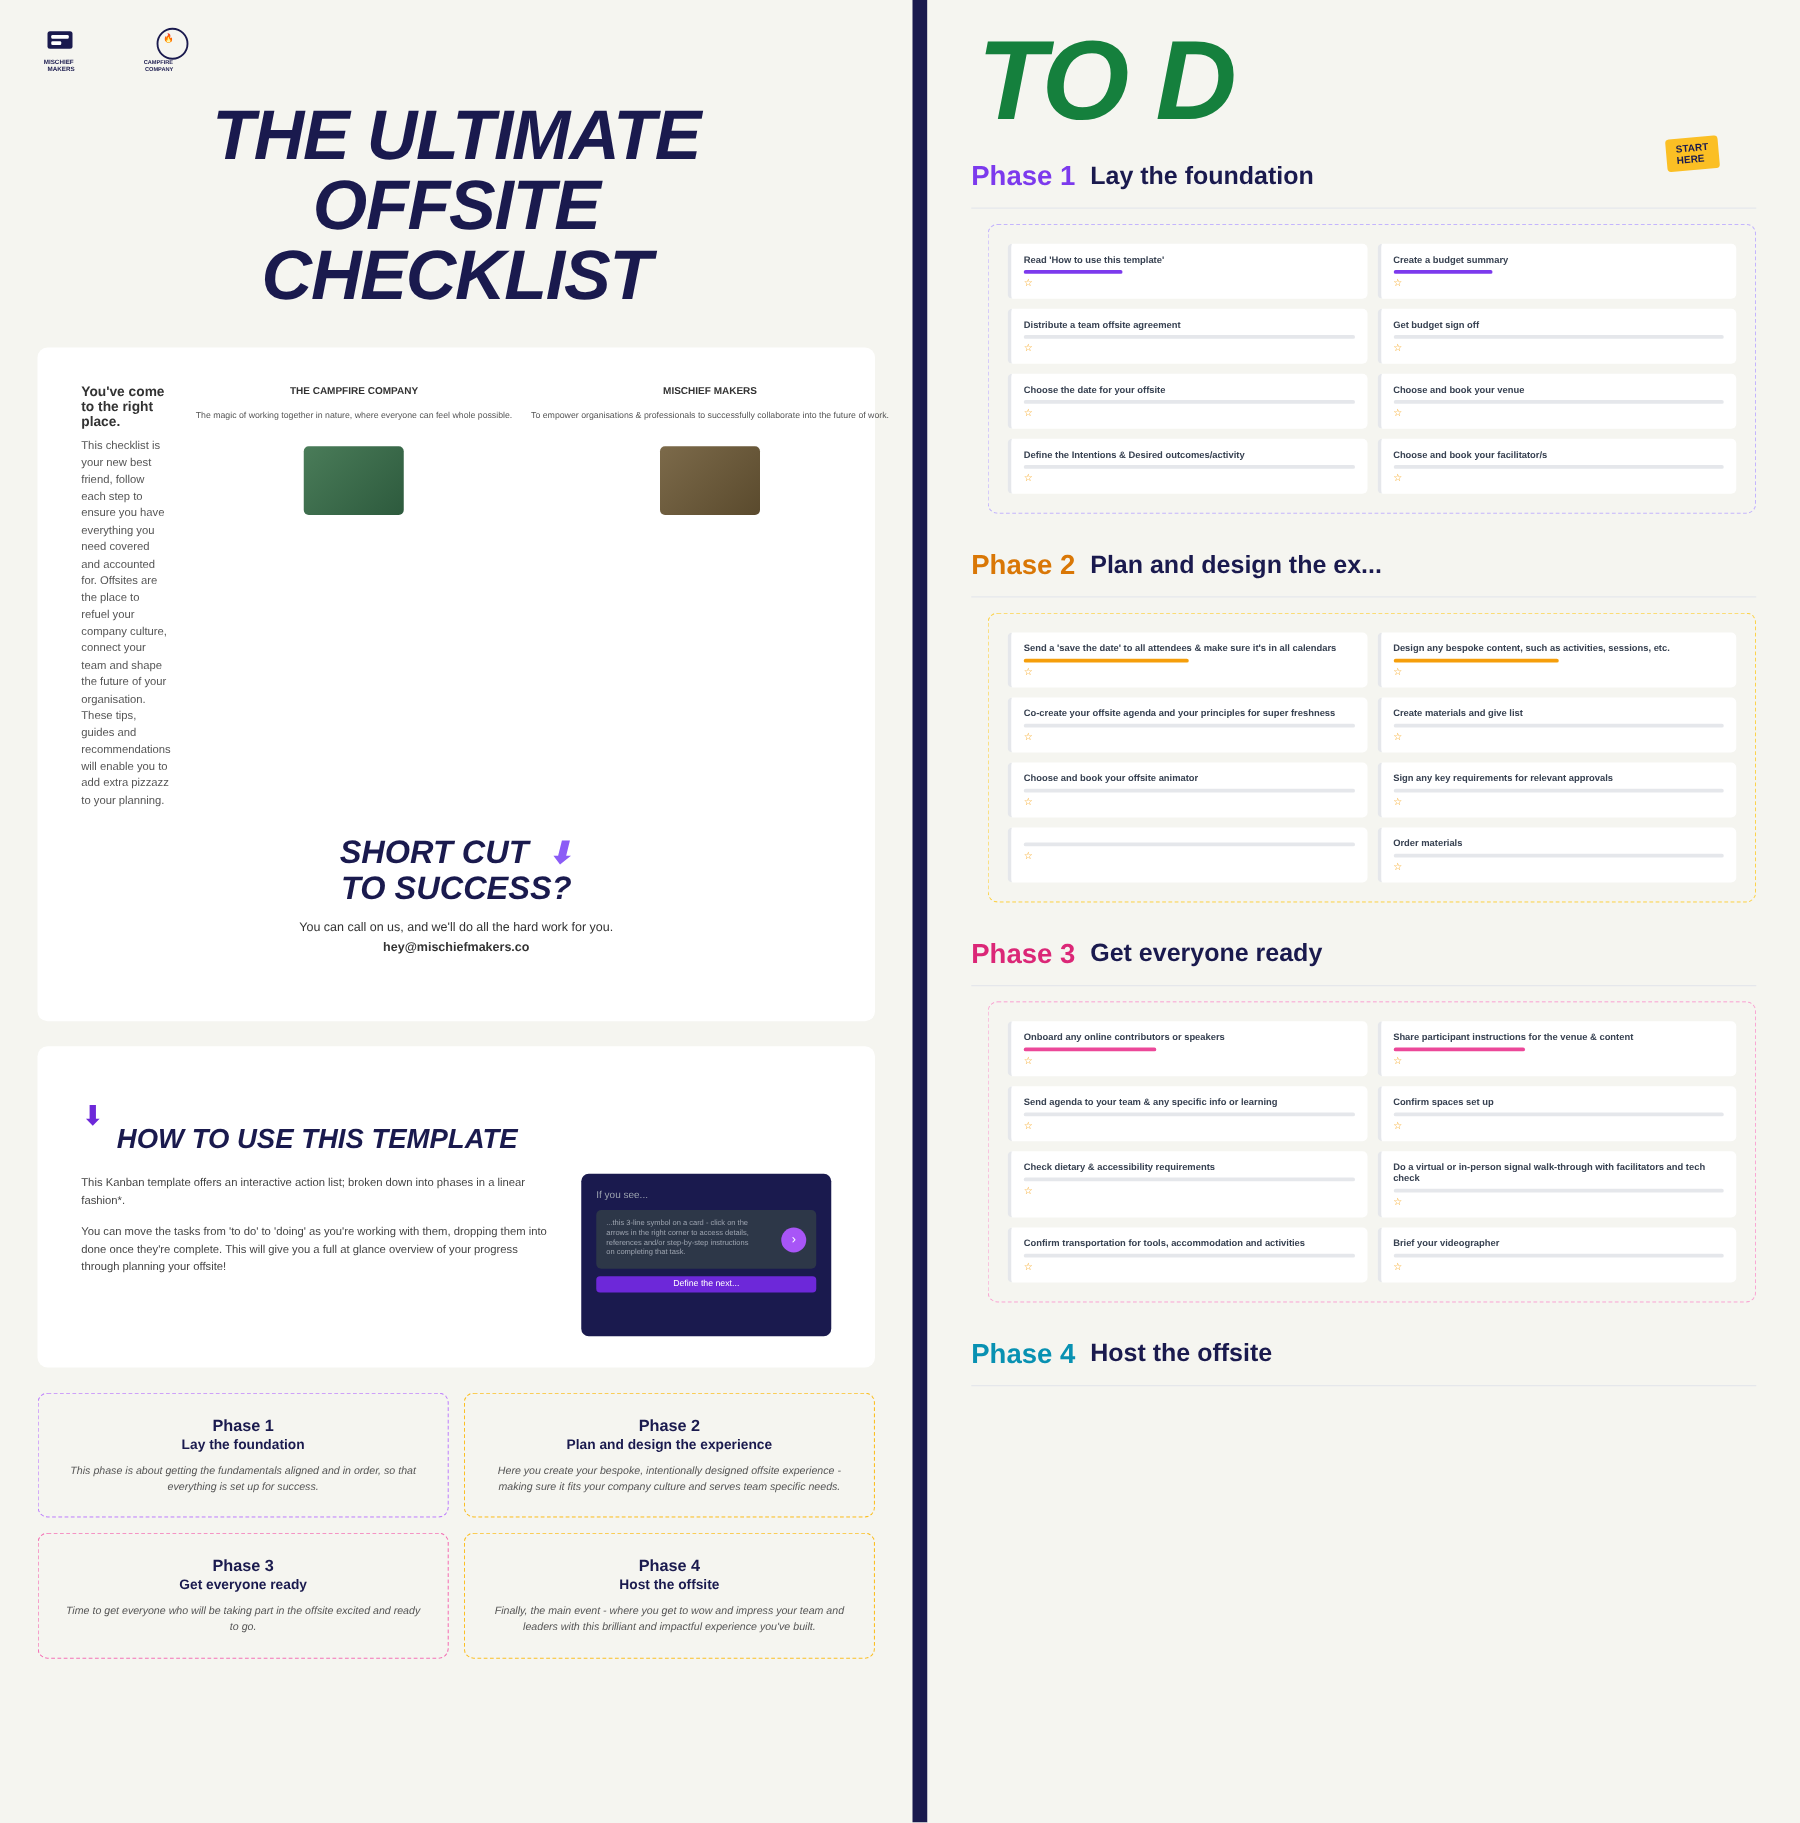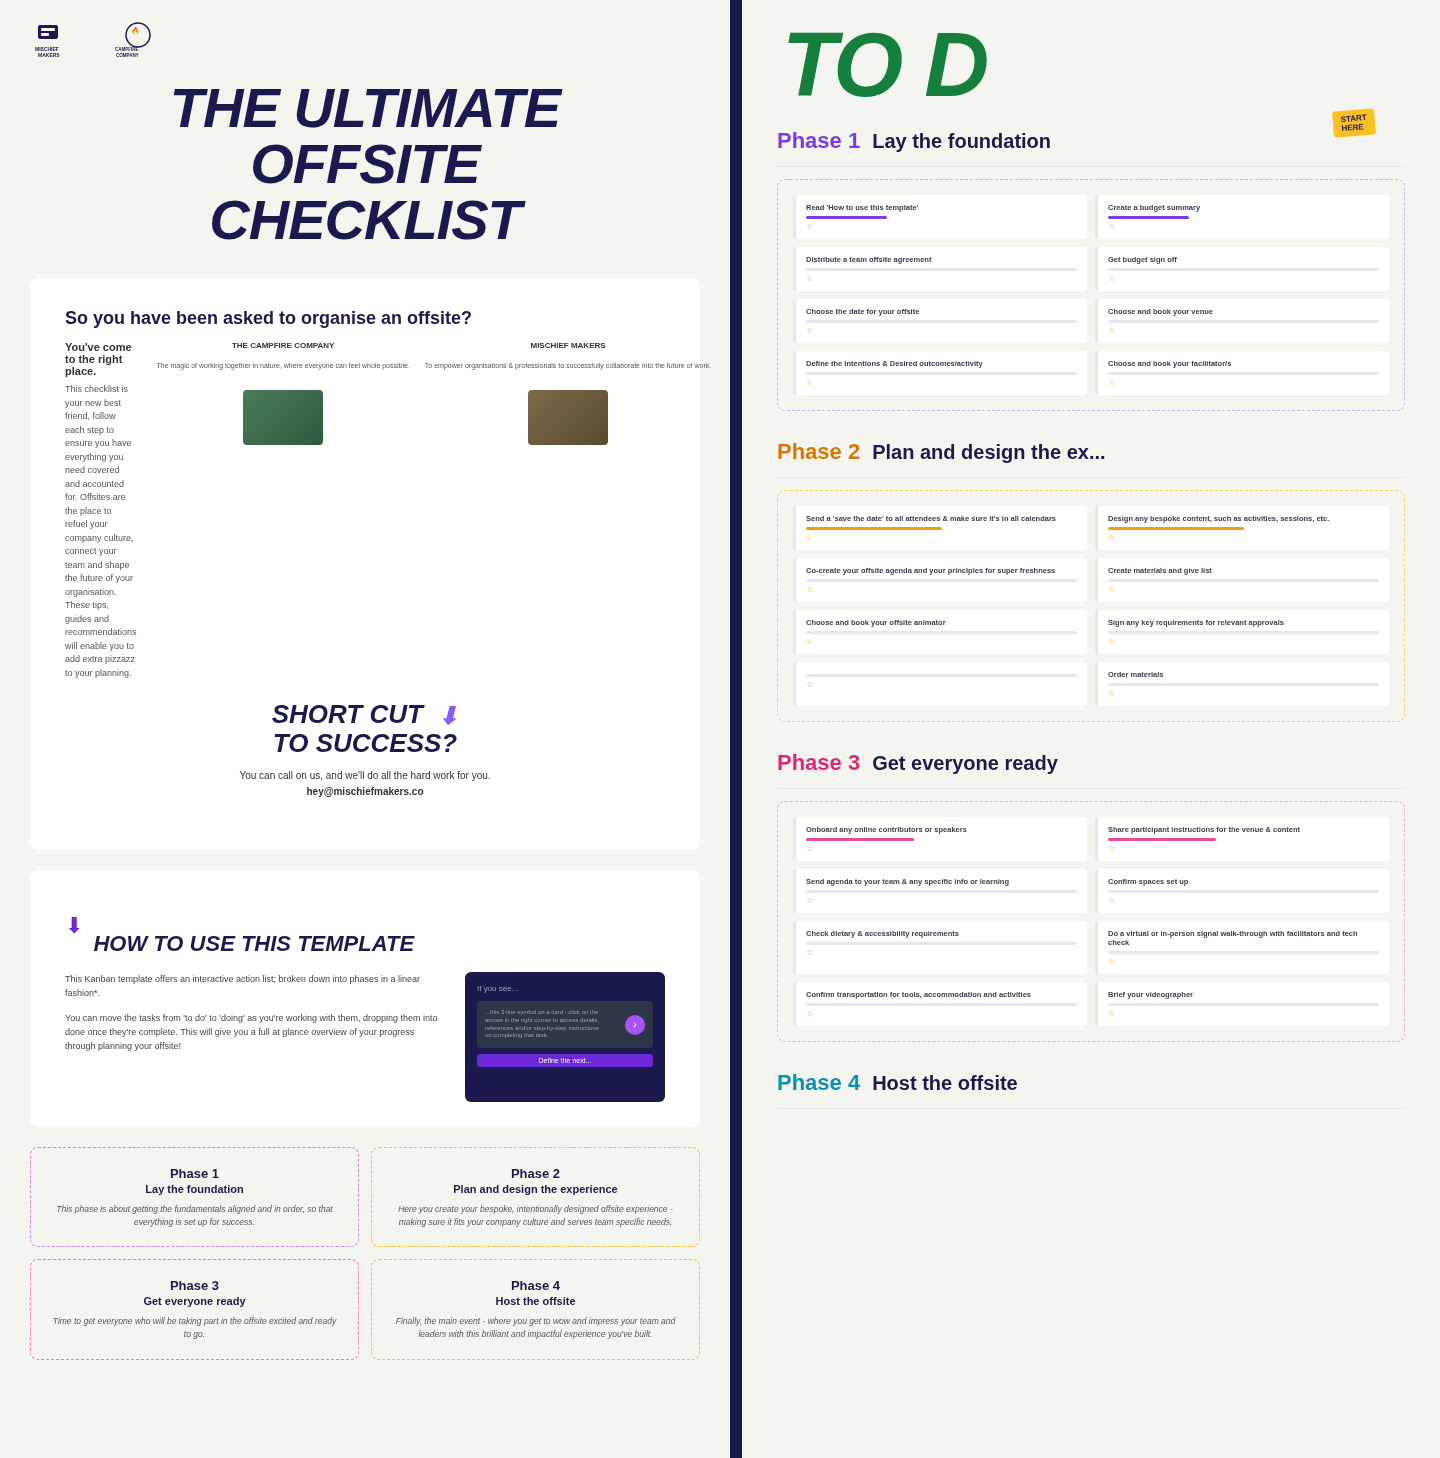--- a/index.html
+++ b/index.html
@@ -382,20 +382,21 @@
       font-size: 20px;
       font-weight: 700;
       color: #1a1a4e;
     }
 
     .phase-box {
       border: 1.5px dashed #c4b5fd;
       border-radius: 8px;
       padding: 15px;
       margin-bottom: 15px;
+      margin-left: 13px;
     }
 
     .phase-box-yellow {
       border-color: #fcd34d;
     }
 
     .phase-box-pink {
       border-color: #f9a8d4;
     }
 
@@ -470,21 +471,20 @@
 
   <div class="title-section">
     <div class="main-title">
       <div>THE ULTIMATE</div>
       <div>OFFSITE</div>
       <div>CHECKLIST</div>
     </div>
   </div>
 
   <div class="white-card so-you-section">
-    <h2>So you have been asked to organise an offsite?</h2>
     <div class="so-you-content">
       <div class="so-you-text">
         <h3>You've come to the right place.</h3>
         <p>This checklist is your new best friend, follow each step to ensure you have everything you need covered and accounted for. Offsites are the place to refuel your company culture, connect your team and shape the future of your organisation. These tips, guides and recommendations will enable you to add extra pizzazz to your planning.</p>
       </div>
       <div class="company-logos">
         <div class="company-logo-block">
           <span class="company-name">THE CAMPFIRE COMPANY</span>
           <span class="company-desc">The magic of working together in nature, where everyone can feel whole possible.</span>
           <br><br>

